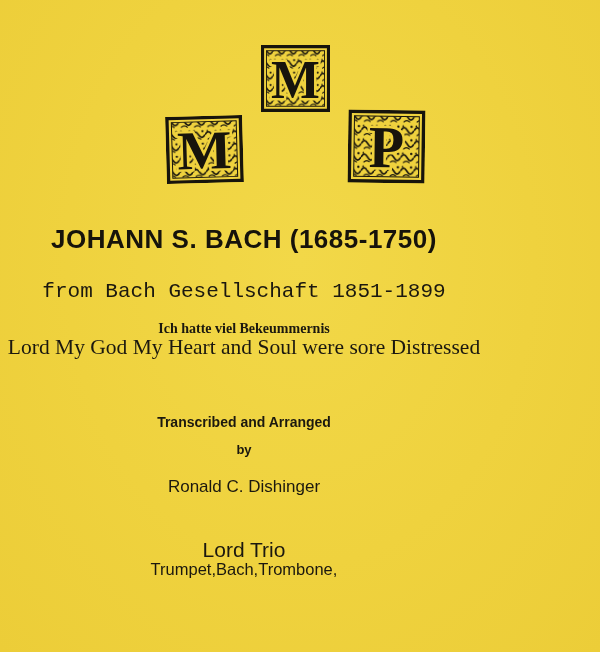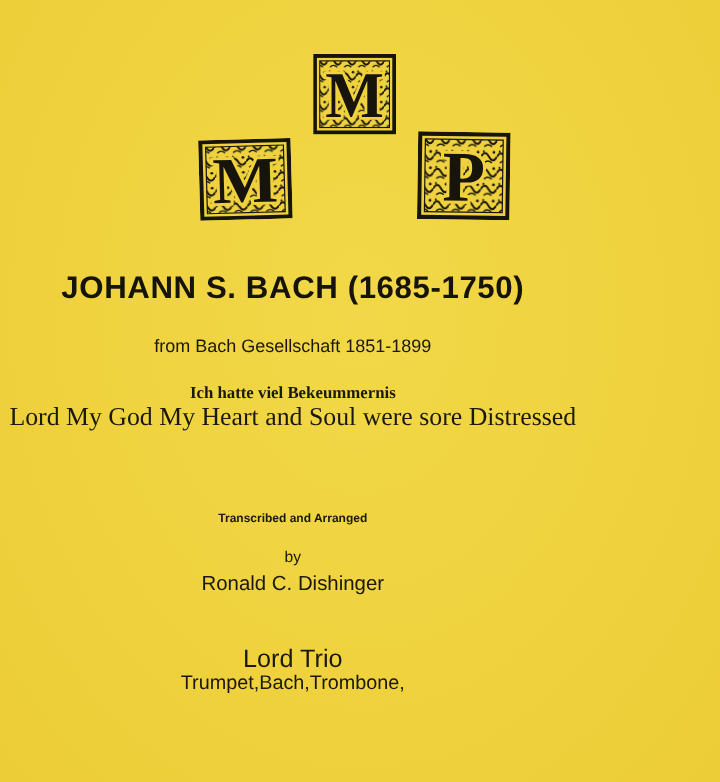--- a/index.html
+++ b/index.html
@@ -24,26 +24,26 @@
   .letter-halo{
     font-family:"Liberation Serif", serif;font-weight:bold;font-size:57px;
     fill:#efd23e;stroke:#efd23e;stroke-width:5;text-anchor:middle;
   }
   .letter{
     font-family:"Liberation Serif", serif;font-weight:bold;font-size:57px;
     fill:#17140c;text-anchor:middle;
   }
   .tline{position:absolute;left:0;width:488px;text-align:center;white-space:nowrap;}
   .composer{top:224px;font-size:26px;font-weight:bold;letter-spacing:.5px;color:#16130b;}
-  .source{top:280px;font-size:15px;}
+  .source{top:280px;font-size:21px;font-family:Liberation Mono, monospace;}
   .work-title{top:297px;font-size:22px;font-weight:bold;color:#16130b;}
   .german{top:321px;font-size:14px;font-weight:bold;font-family:"Liberation Serif", serif;}
   .english{top:335px;font-size:21.5px;font-family:"Liberation Serif", serif;}
-  .credit1{top:427px;font-size:10px;font-weight:bold;}
-  .credit2{top:456px;font-size:13px;font-weight:normal;}
+  .credit1{top:414px;font-size:14px;font-weight:bold;}
+  .credit2{top:442px;font-size:13px;font-weight:bold;}
   .credit3{top:477px;font-size:17px;font-weight:normal;}
   .ensemble{top:538px;font-size:21px;}
   .instruments{top:560px;font-size:16.5px;}
 </style>
 </head>
 <body>
 
 <div class="page">
 
   <svg class="defs-svg" aria-hidden="true">

